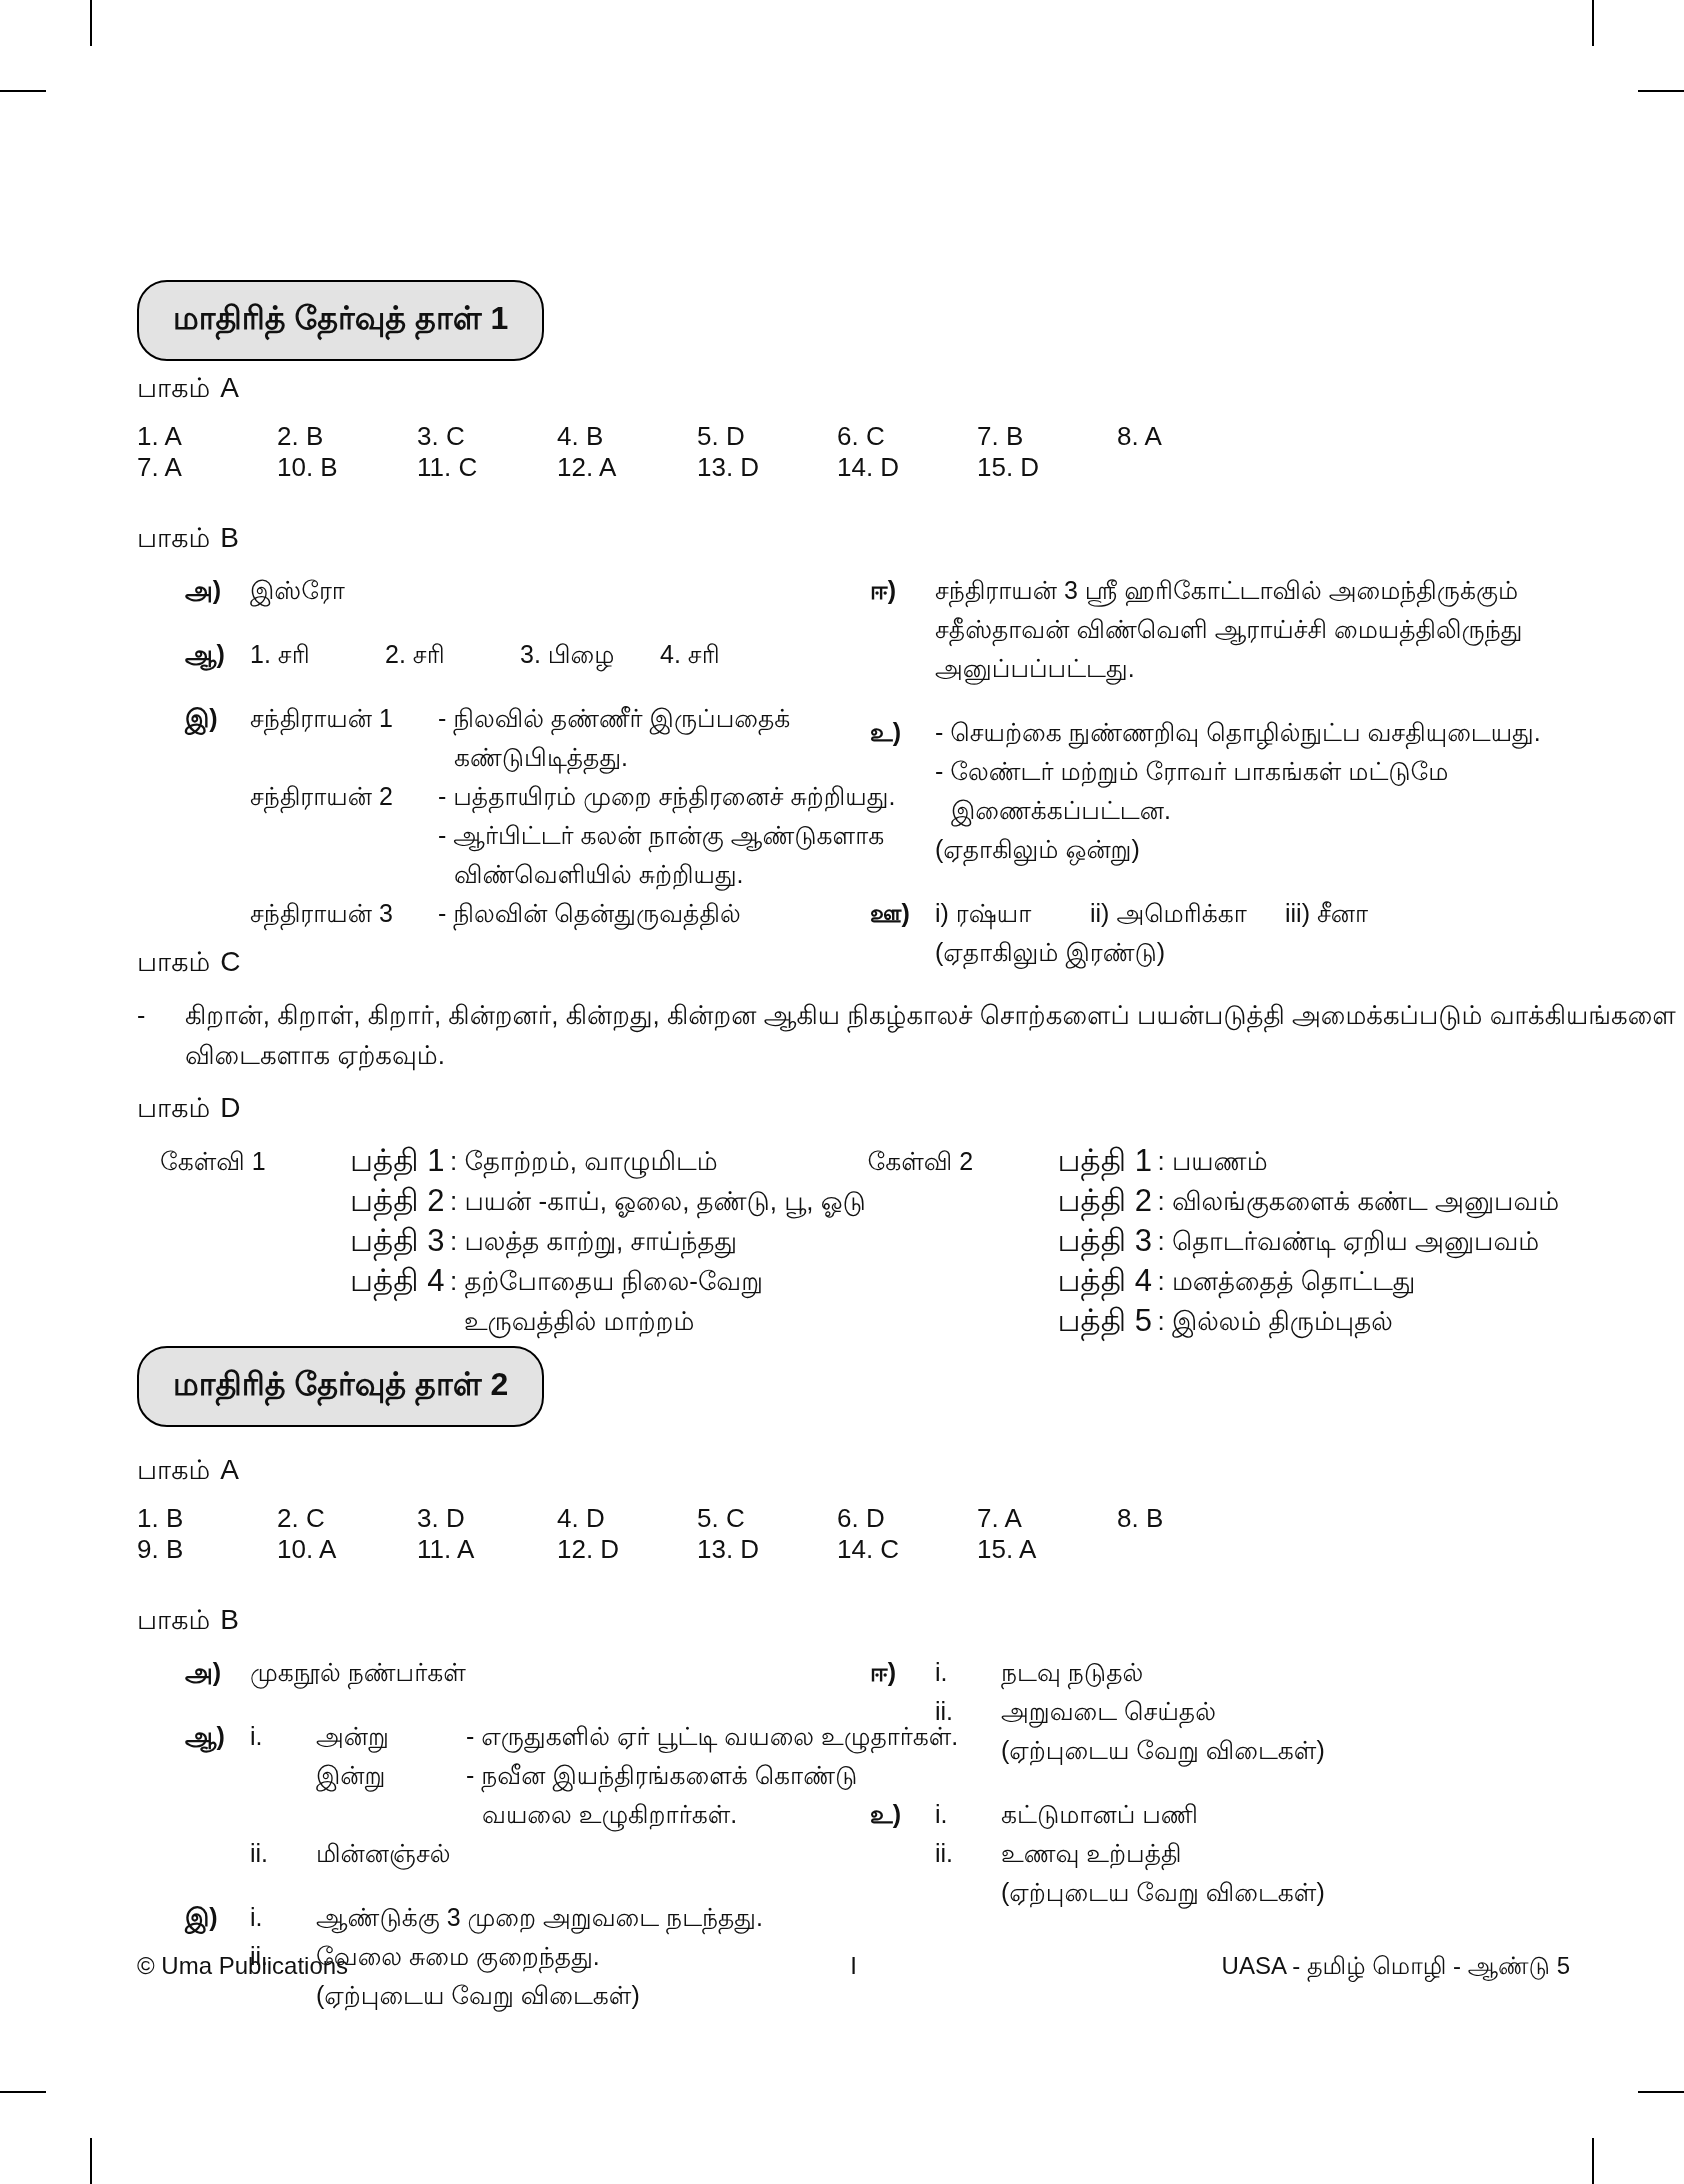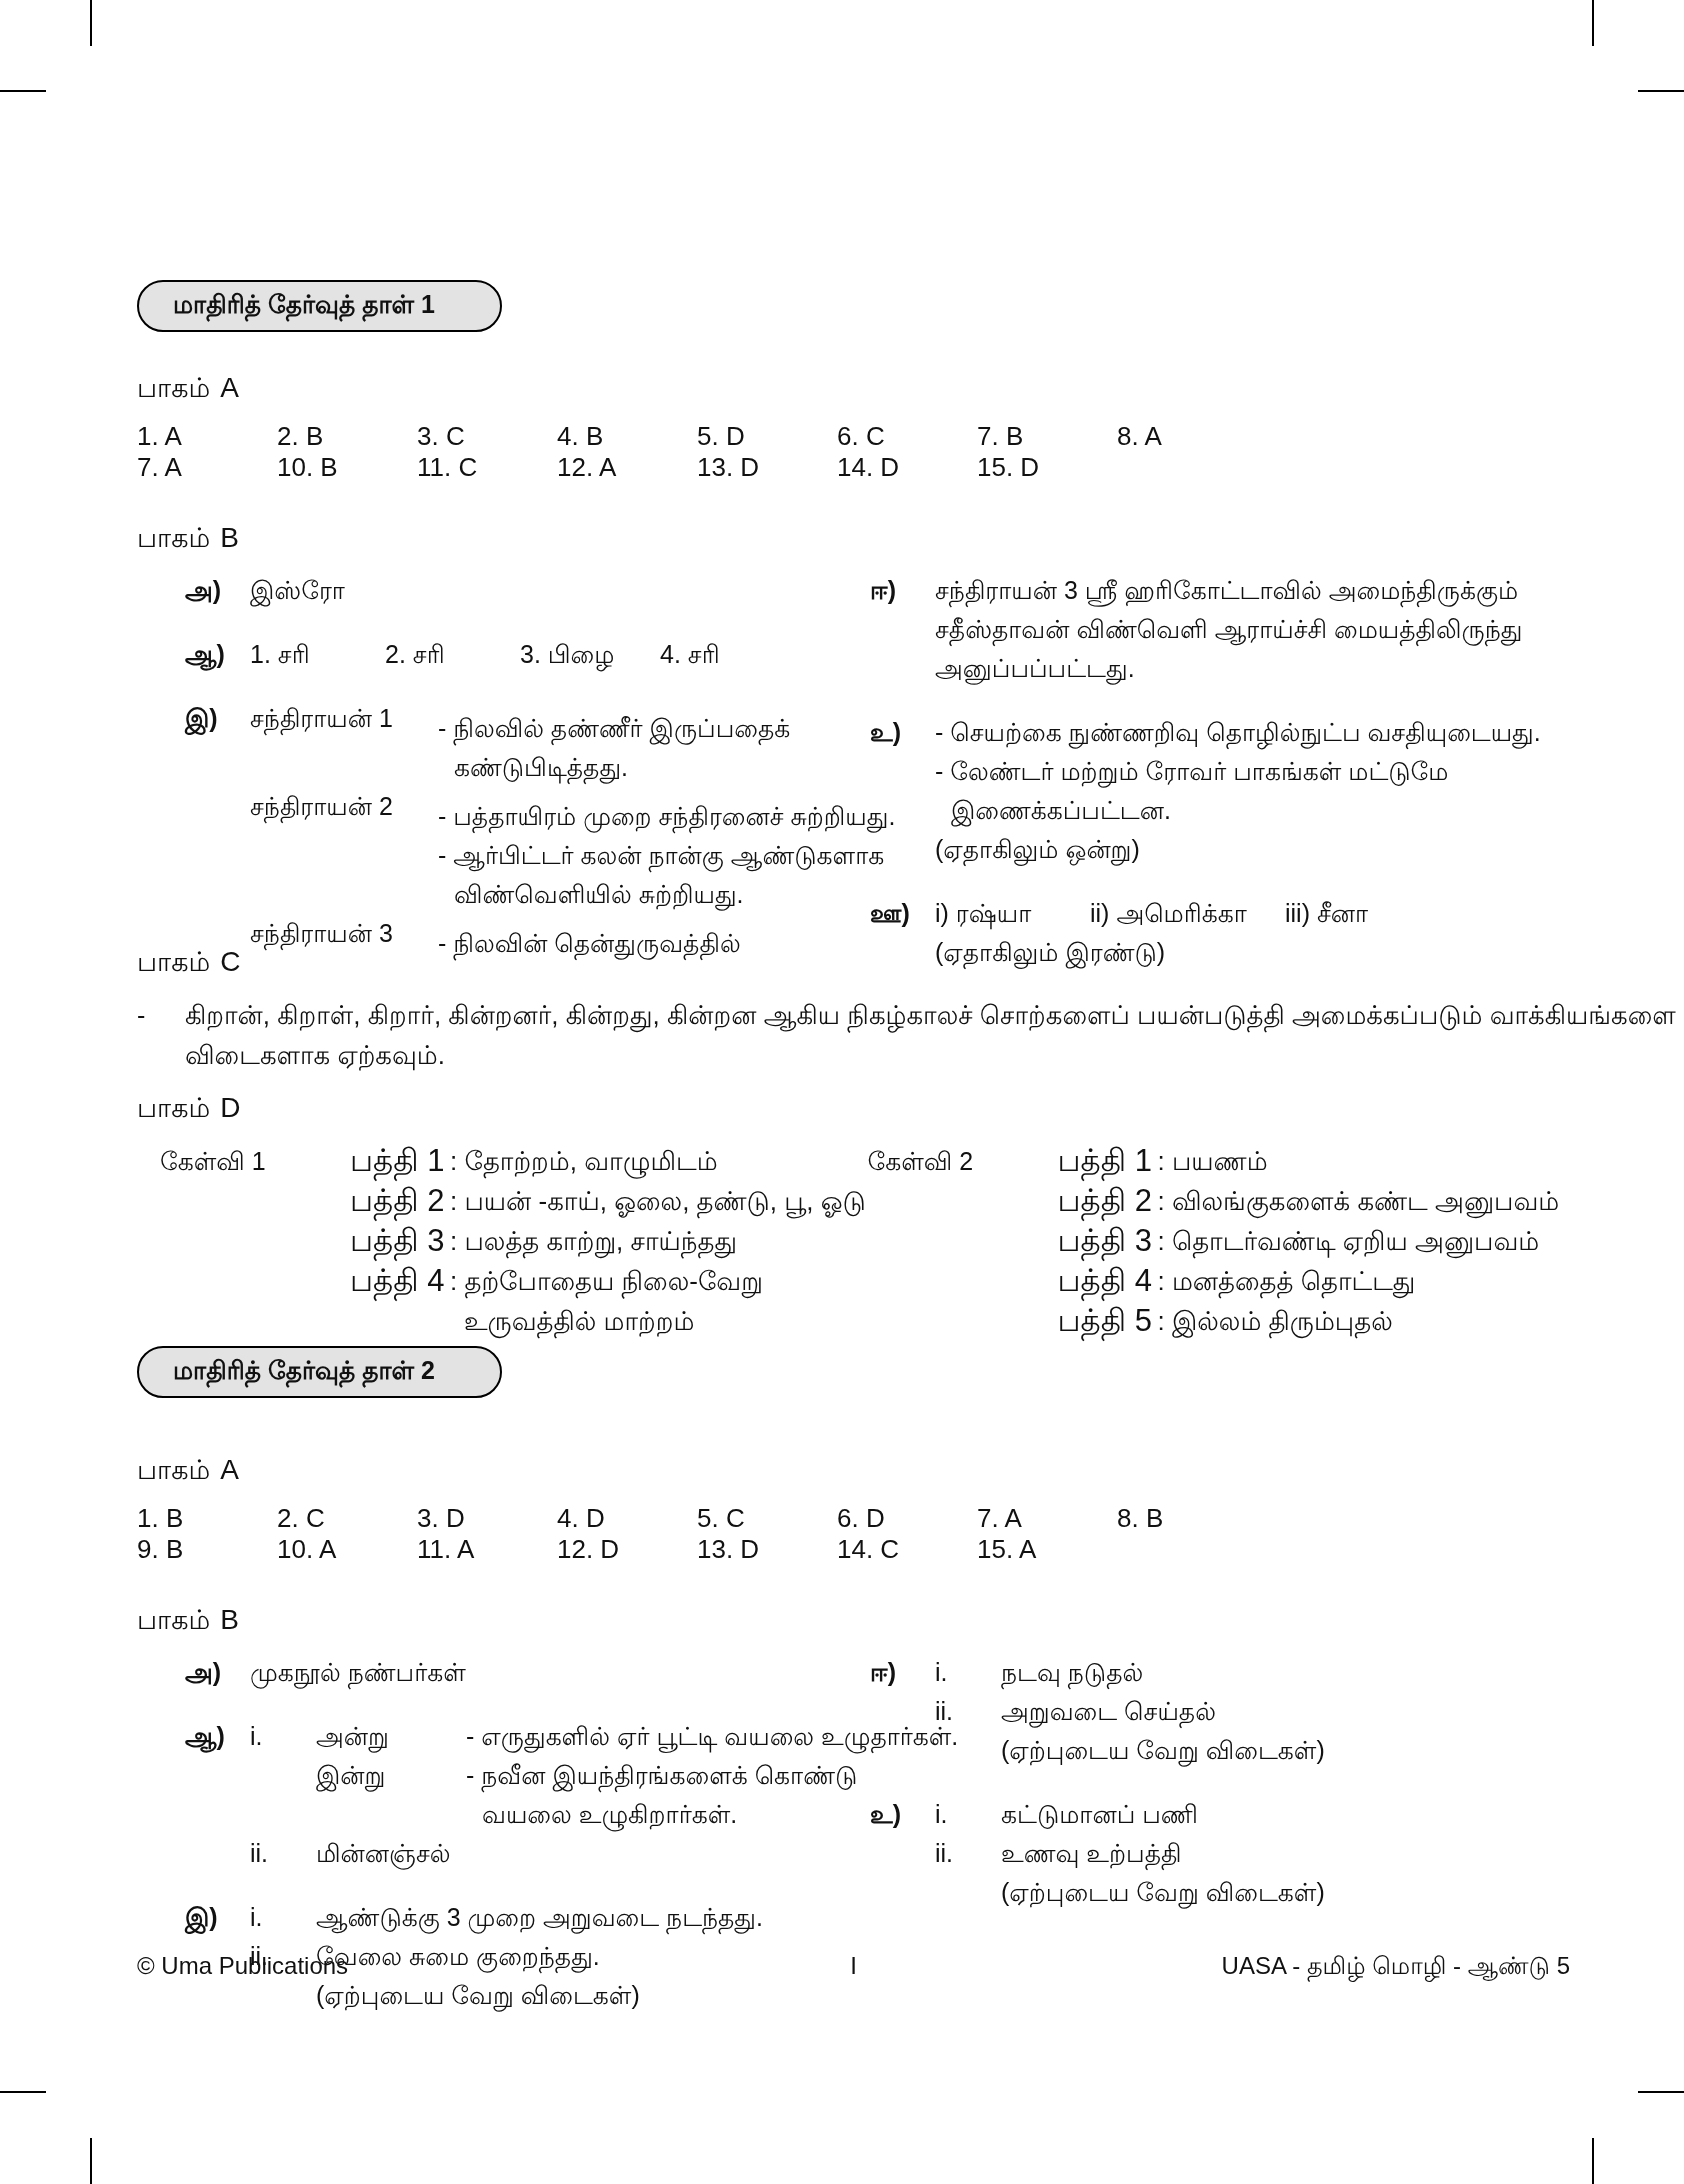--- a/index.html
+++ b/index.html
@@ -22,22 +22,22 @@
   
   .banner { position:absolute; top:186px; left:50%; transform:translateX(-50%);
             width:650px; height:66px; }
   .banner svg { position:absolute; inset:0; }
   .banner-title { position:absolute; inset:0; display:flex; align-items:center; justify-content:center;
             font-size:46px; font-weight:bold; letter-spacing:1px; }
 
   
   .pill { position:absolute; left:137px; min-width:365px; box-sizing:border-box;
           border:2px solid #000; border-radius:30px; background:#e3e3e3;
-          padding:8px 34px; text-align:left;
-          font-size:25px; font-weight:bold; }
+          padding:18px 34px; text-align:center;
+          font-size:32px; font-weight:bold; }
   .pill1 { top:280px; }
   .pill2 { top:1346px; }
 
   
   section { position:absolute; left:137px; right:114px; }
   .secA1 { top:348px; }
   .secB1 { top:498px; }
   .secC1 { top:922px; }
   .secD1 { top:1068px; }
   .secA2 { top:1430px; }
@@ -58,21 +58,21 @@
   .bblock { display:flex; padding-left:48px; margin-bottom:25px; }
   .col-right .bblock { padding-left:0; }
   .blabel { width:65px; flex-shrink:0; font-size:25px; line-height:39px; font-weight:bold; }
   .bbody { flex:1; min-width:0; }
 
   .inline-items { display:flex; }
   .inline-items .it { font-size:25px; line-height:39px; white-space:nowrap; }
 
   .irow { display:flex; }
   .iname { width:188px; flex-shrink:0; font-size:25px; line-height:39px; white-space:nowrap; }
-  .ilines { flex:1; min-width:0;margin-top:10px; }
+  .ilines { flex:1; min-width:0; }
   .cont { padding-left:16px; }
 
   .nrow { display:flex; }
   .nnum { width:66px; flex-shrink:0; font-size:25px; line-height:39px; }
   .nword { width:150px; flex-shrink:0; font-size:25px; line-height:39px; white-space:nowrap; }
 
   .drow { display:flex; }
   .dq { width:190px; flex-shrink:0; font-size:25px; line-height:40px; white-space:nowrap; }
   .dk { width:100px; flex-shrink:0; font-size:31px; line-height:40px; white-space:nowrap; }
   .dv { font-size:26px; line-height:40px; white-space:nowrap; }

